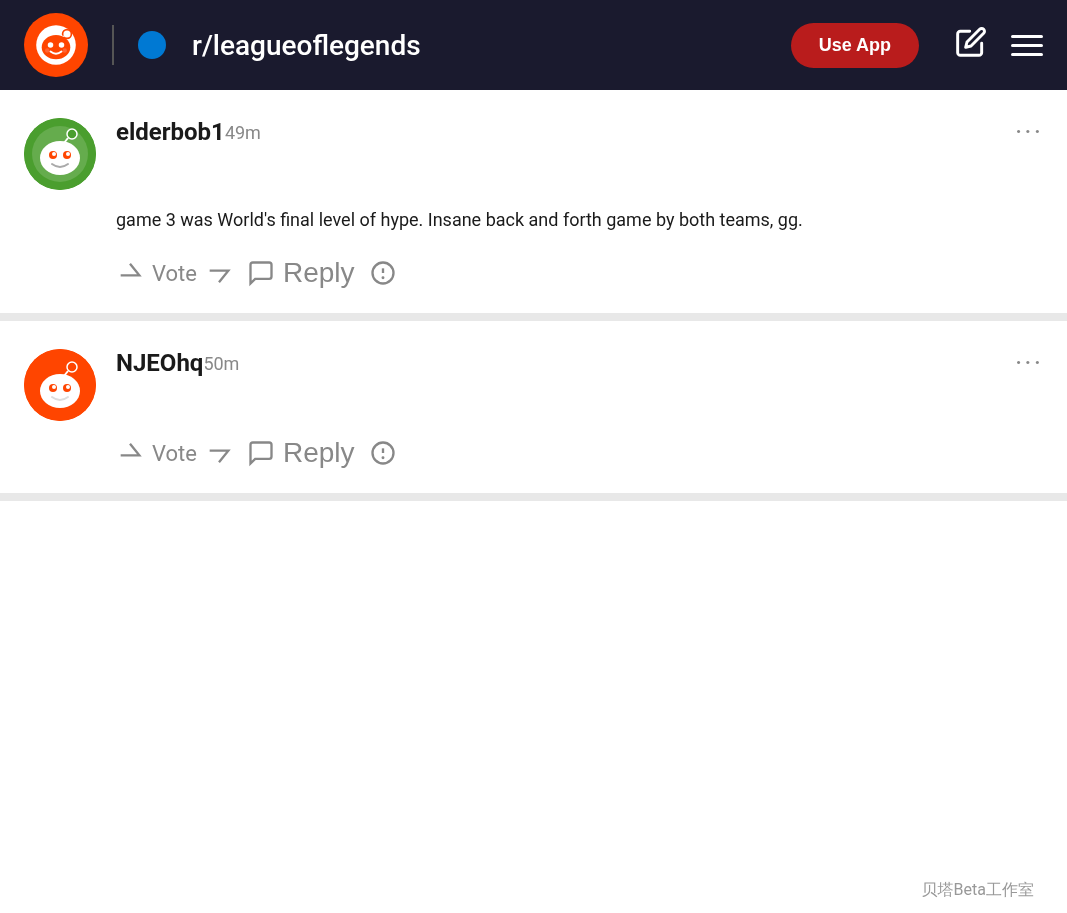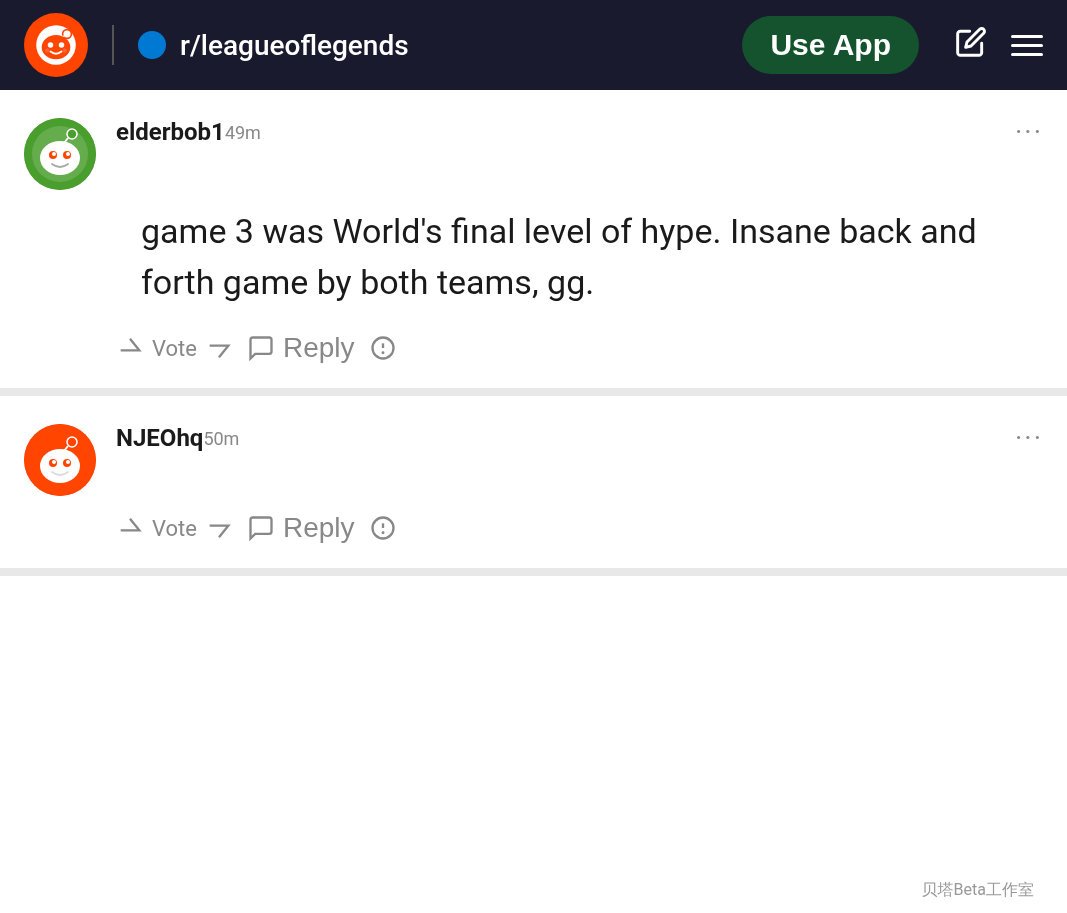--- a/index.html
+++ b/index.html
@@ -39,44 +39,44 @@
     .header-divider {
       width: 2px;
       height: 40px;
       background: #555;
       margin: 0 8px;
     }
 
     .subreddit-info {
       display: flex;
       align-items: center;
-      gap: 14px;
+      gap: 26px;
       flex: 1;
     }
 
     .subreddit-dot {
       width: 28px;
       height: 28px;
       background: #0079d3;
       border-radius: 50%;
     }
 
     .subreddit-name {
       color: #ffffff;
       font-size: 28px;
       font-weight: 500;
     }
 
     .use-app-btn {
-      background: #14532d;
+      background: #b91c1c;
       color: #ffffff;
       border: none;
       border-radius: 30px;
       padding: 12px 28px;
-      font-size: 30px;
+      font-size: 18px;
       font-weight: 700;
       cursor: pointer;
       white-space: nowrap;
     }
 
     .header-icons {
       display: flex;
       align-items: center;
       gap: 24px;
       margin-left: 20px;
@@ -162,24 +162,24 @@
     .more-btn {
       margin-left: auto;
       color: #888;
       font-size: 28px;
       cursor: pointer;
       letter-spacing: 2px;
       line-height: 1;
     }
 
     .comment-text {
-      font-size: 34px;
+      font-size: 18px;
       line-height: 1.5;
       color: #1a1a1a;
-      margin-left: 117px;
+      margin-left: 92px;
       margin-bottom: 24px;
     }
 
     
     .action-bar {
       display: flex;
       align-items: center;
       gap: 14px;
       margin-left: 92px;
     }

